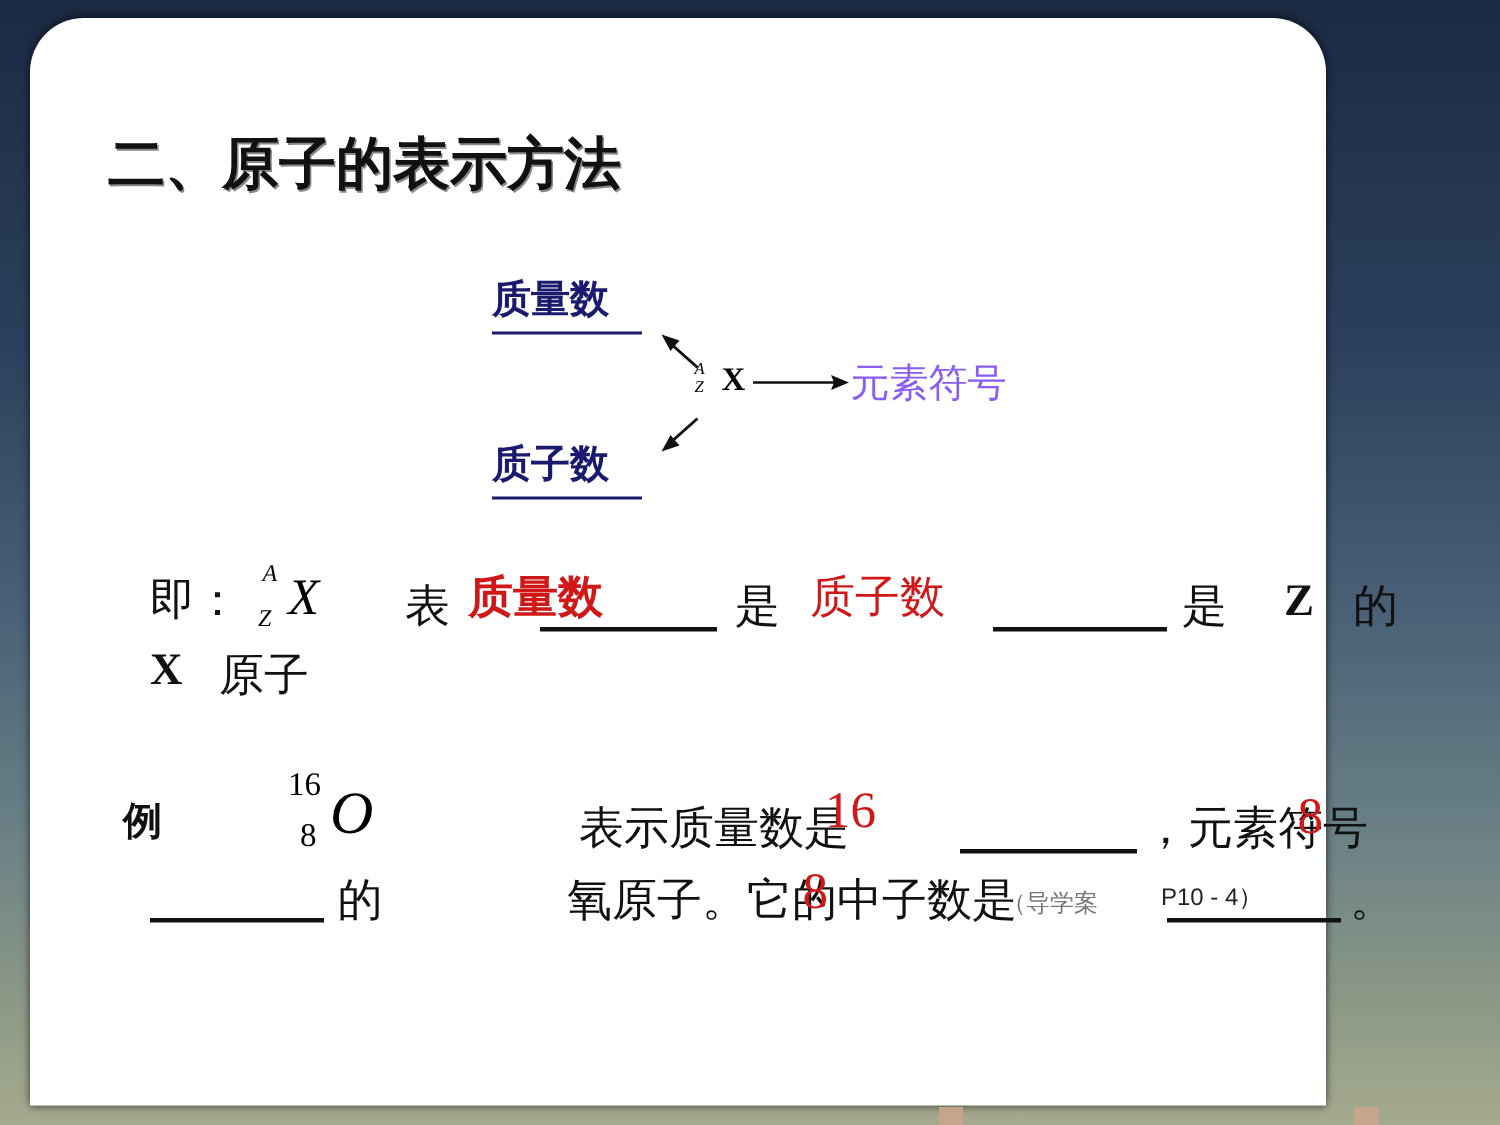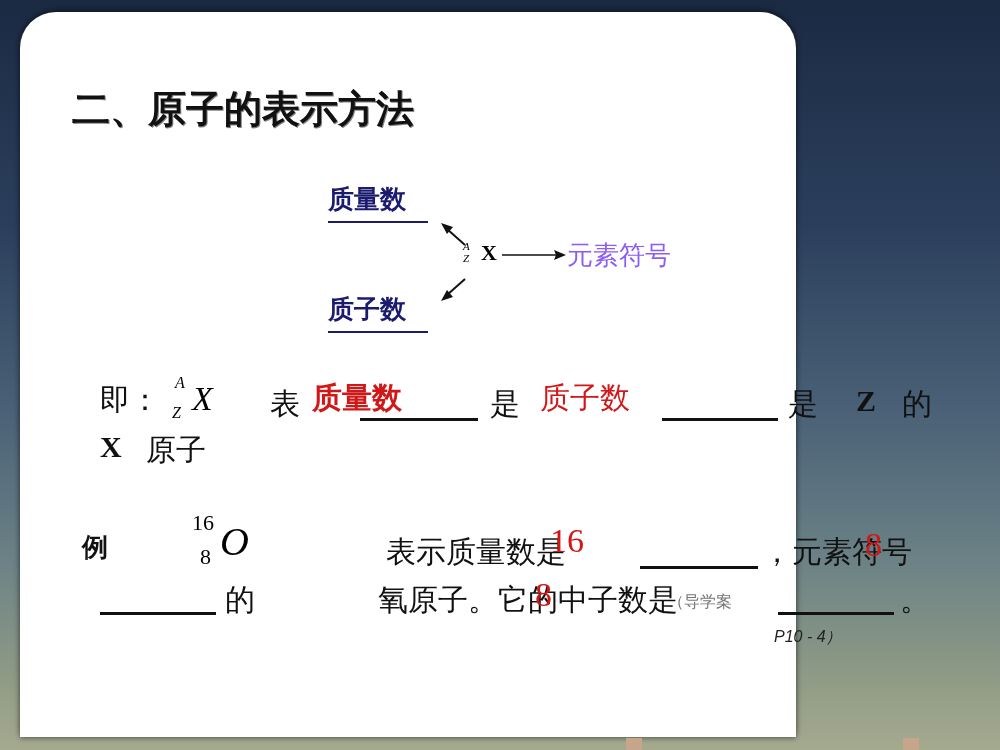--- a/index.html
+++ b/index.html
@@ -2,21 +2,21 @@
 <html><head>
   <meta charset="utf-8">
   <style>
     html, body { margin: 0; padding: 0; }
     body {
       width: 1000px; height: 750px; overflow: hidden; position: relative;
       background: linear-gradient(180deg, #1b2a43 0%, #2b3f5c 30%, #4a6177 55%, #6c8286 75%, #8e9a86 90%, #a5aa8e 100%);
       font-family: "DejaVu Serif", "Liberation Serif", serif;
     }
     .slide {
-      position: absolute; left: 20px; top: 12px; width: 776px; height: 725px;
+      position: absolute; left: 20px; top: 12px; width: 864px; height: 725px;
       background: #ffffff;
       border-radius: 36px 36px 0 0;
       box-shadow: 0 -2px 6px rgba(0,0,0,0.45), 0 2px 4px rgba(0,0,0,0.25);
     }
     .leg { position: absolute; bottom: 0; width: 16px; height: 12px; background: #c7a58a; }
     .abs { position: absolute; white-space: nowrap; }
     .title {
       left: 52px; top: 72px; font-size: 38px; font-weight: bold; color: #111;
       font-family: "DejaVu Sans", "Liberation Sans", sans-serif;
       text-shadow: 1px 1px 0 #888;
@@ -98,19 +98,19 @@
     <div class="abs blank" style="left:620px; top:526px; width:118px; height:28px;"></div>
     <div class="abs black-text" style="left:742px; top:520px;">，元素符号</div>
     <div class="abs red" style="left:845px; top:514px; font-size:34px; font-family:'Liberation Serif',serif;">8</div>
 
     <div class="abs blank" style="left:80px; top:572px; width:116px; height:28px;"></div>
     <div class="abs black-text" style="left:205px; top:568px;">的</div>
     <div class="abs black-text" style="left:358px; top:568px;">氧原子。它的中子数是</div>
     <div class="abs red" style="left:515px; top:564px; font-size:34px; font-family:'Liberation Serif',serif;">8</div>
     <div class="abs small-ref" style="left:648px; top:580px; color:#777;">（导学案</div>
     <div class="abs blank" style="left:758px; top:576px; width:116px; height:24px;"></div>
-    <div class="abs small-ref" style="left:754px; top:615px;font-style:italic;">P10 - 4）</div>
+    <div class="abs small-ref" style="left:754px; top:576px;">P10 - 4）</div>
     <div class="abs black-text" style="left:880px; top:568px;">。</div>
   </div>
 </div>
 
 <div class="leg" style="left:626px;"></div>
 <div class="leg" style="left:903px;"></div>
 
 </body></html>

